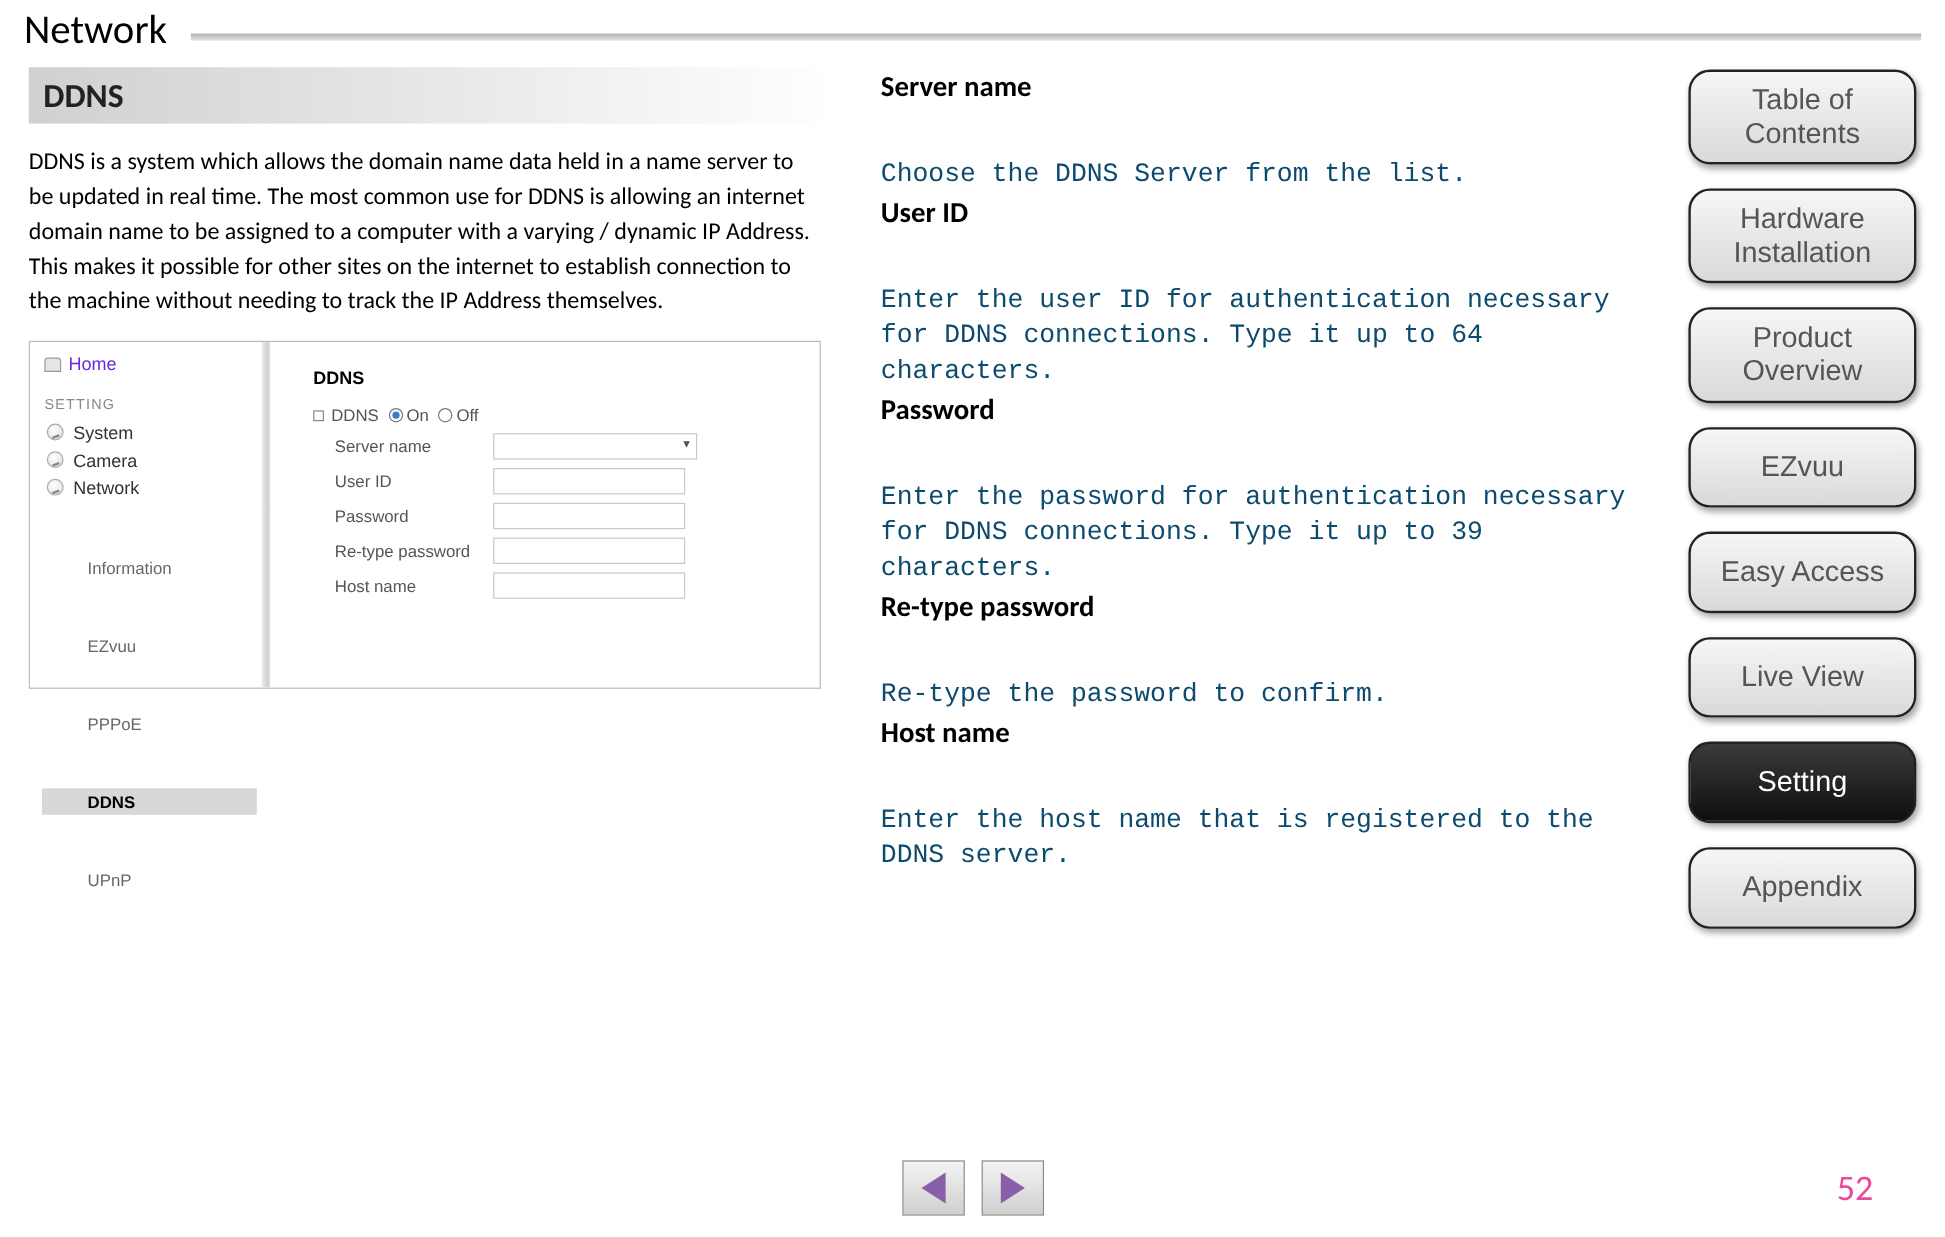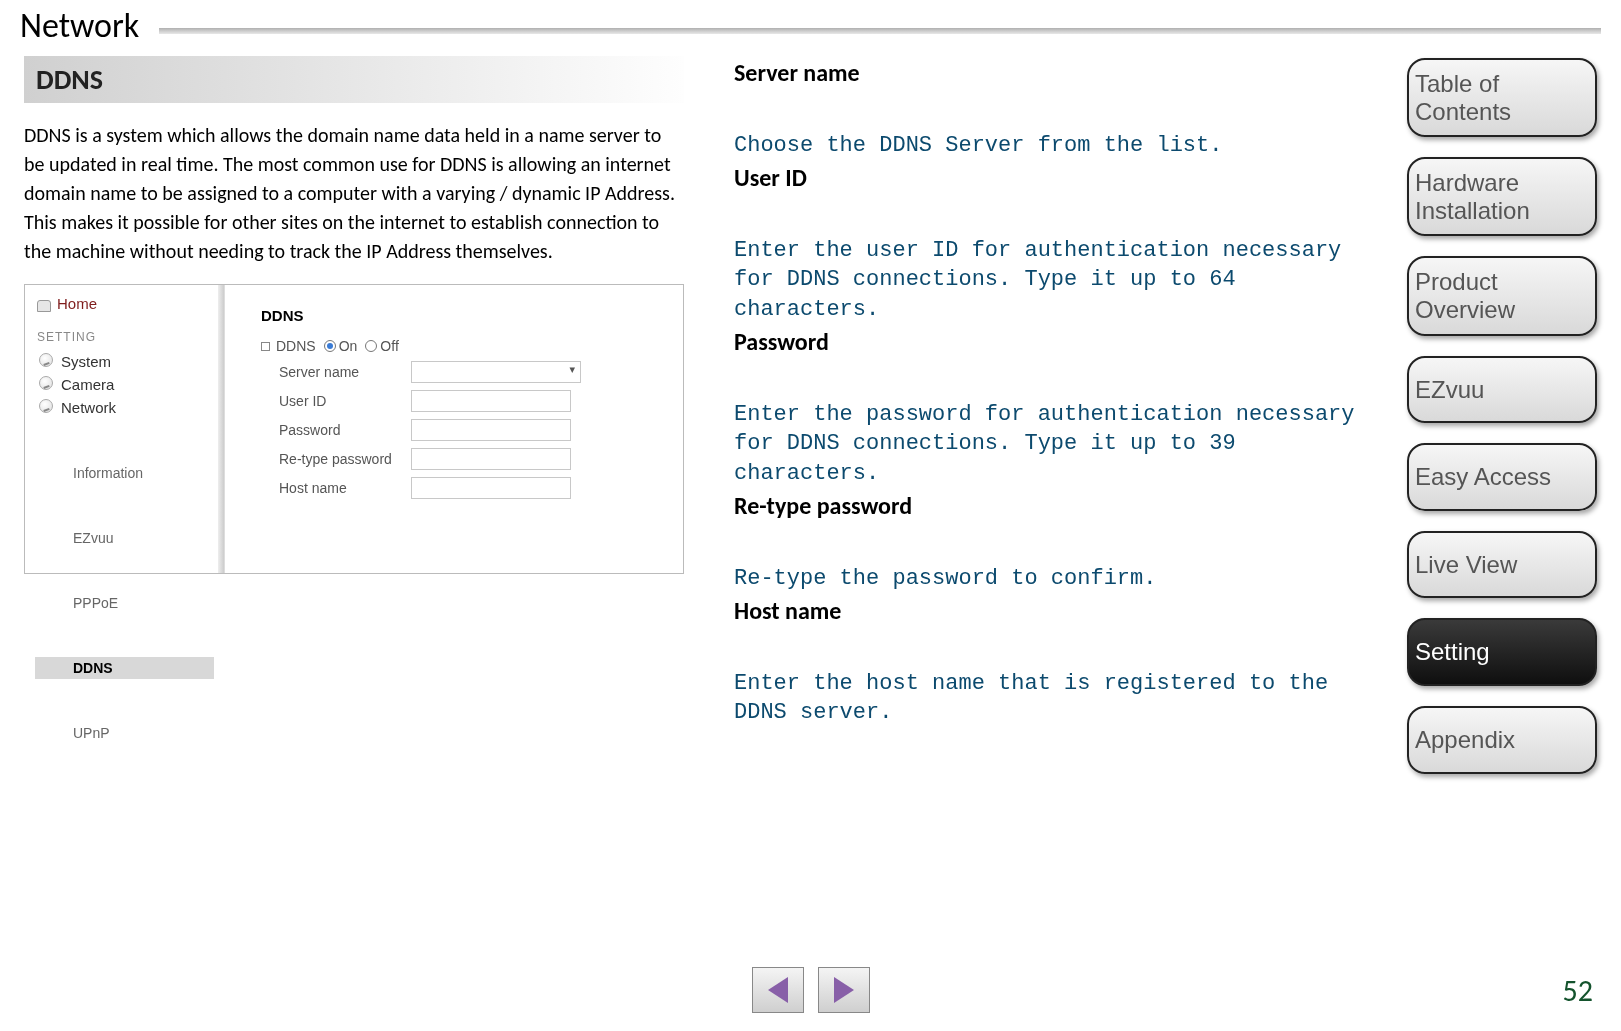--- a/index.html
+++ b/index.html
@@ -82,24 +82,24 @@
       border-right: 1px solid #ddd;
       padding: 8px 0 0 10px;
       position: relative;
     }
     .embed-sidebar .scroll-handle{
       position:absolute; right:0; top:0; bottom:0; width:6px;
       background: linear-gradient(to right,#eee,#ccc);
     }
     .embed-home {
       font-size: 15px;
-      color: #7f1d1d;
+      color: #6d28d9;
       padding: 2px 0 10px 2px;
       display: flex;
-      align-items: flex-end;
+      align-items: center;
       gap: 6px;
     }
     .embed-home .ico {
       width: 14px; height: 12px;
       background: #e6e6e6;
       border-radius: 3px 3px 0 0;
       border: 1px solid #999;
       position: relative;
     }
     .embed-setting-label {
@@ -209,40 +209,41 @@
       top: 58px;
       width: 190px;
       display: flex;
       flex-direction: column;
       gap: 20px;
     }
     .nav-btn {
       border: 2px solid #222;
       border-radius: 18px;
       background: linear-gradient(#f6f6f6, #d9d9d9);
+      text-align: center;
       font-size: 24px;
       font-family: "Comic Sans MS", "Segoe UI", Arial, sans-serif;
       color: #555;
       padding: 10px 6px;
       line-height: 1.15;
       box-shadow: 2px 3px 5px rgba(0,0,0,0.35);
       cursor: pointer;
     }
     .nav-btn.single { padding: 18px 6px; }
     .nav-btn.active {
       background: linear-gradient(#3a3a3a, #0f0f0f);
       color: #fff;
     }
 
     .page-number {
       position: absolute;
-      right: 28px;
+      right: 60px;
       bottom: 22px;
       font-size: 30px;
-      color: #14532d;
+      color: #ec4899;
       font-family: "Calibri", Arial, sans-serif;
     }
     .pager {
       position: absolute;
       left: 50%;
       bottom: 18px;
       transform: translateX(-50%);
       display: flex;
       gap: 14px;
     }

